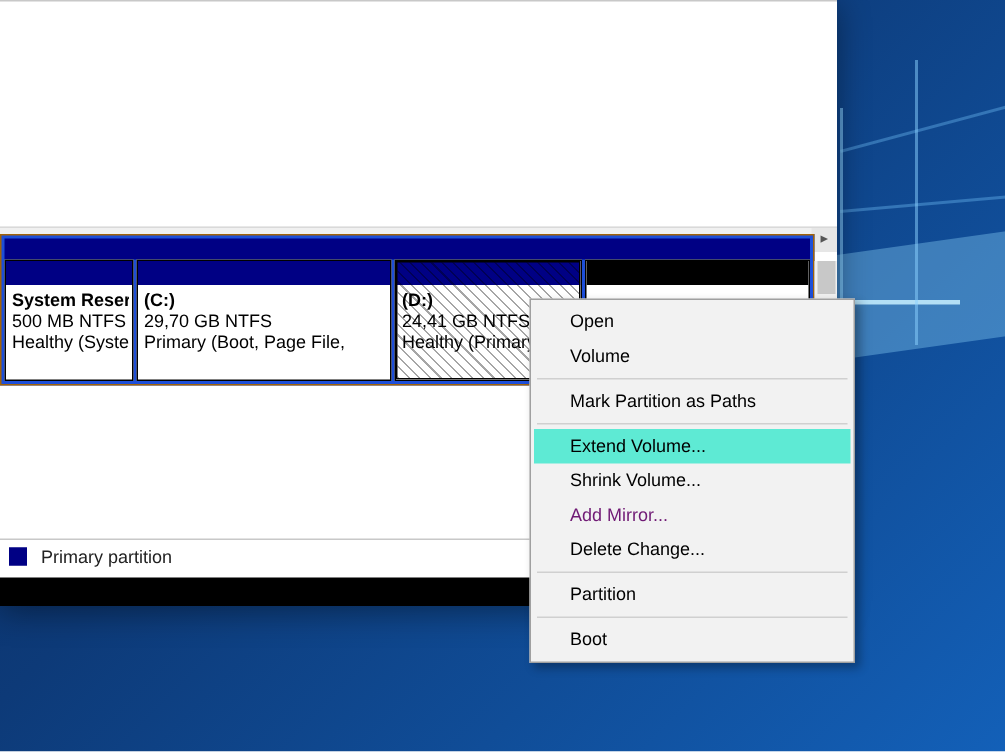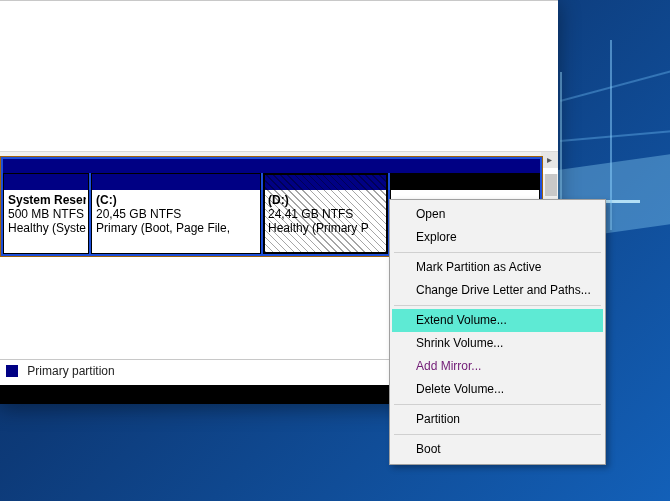--- a/index.html
+++ b/index.html
@@ -107,21 +107,20 @@
     position: absolute; left: 0; top: 385px; width: 100%; height: 19px;
     background: #000;
   }
   .menu {
     position: absolute; left: 353px; top: 199px;
     width: 217px;
     background: #f2f2f2;
     border: 1px solid #a0a0a0;
     box-shadow: 3px 3px 6px rgba(0,0,0,.3);
     padding: 3px 2px;
-    margin-left: 36px;
   }
   .menu .mi {
     height: 23px; line-height: 23px; padding: 0 24px;
     white-space: nowrap; overflow: hidden;
   }
   .menu .mi.disabled { color: #701a75; }
   .menu .mi.hover { background: #5eead4; }
   .menu .sep { height: 1px; margin: 3px 2px; background: #d0d0d0; }
   .bold { font-weight: 600; }
 </style>
@@ -153,21 +152,21 @@
           <div class="txt">
             <span class="bold">System Reser</span><br>
             <span>500 MB NTFS</span><br>
             <span>Healthy (Syster</span>
           </div>
         </div>
         <div class="part" style="flex:0 0 170px">
           <div class="hdr"></div>
           <div class="txt">
             <span class="bold">(C:)</span><br>
-            <span>20,45 GB NTFS</span><br>
+            <span>29,70 GB NTFS</span><br>
             <span>Primary (Boot, Page File,</span>
           </div>
         </div>
         <div class="part selected" style="flex:0 0 125px">
           <div class="hdr"></div>
           <div class="txt">
             <span class="bold">(D:)</span><br>
             <span>24,41 GB NTFS</span><br>
             <span>Healthy (Primary P</span>
           </div>
@@ -190,27 +189,26 @@
     <div class="legend">
       <span class="sw"></span>
       <span>Primary partition</span>
     </div>
 
     <div class="app-bottom"></div>
   </div>
 
   <div class="menu">
     <div class="mi">Open</div>
-    <div class="mi">Explore</div>
-    <div class="sep"></div>
-    <div class="mi">Mark Partition as Active</div>
-    <div class="mi">Change Drive Letter and Paths...</div>
+    <div class="mi">Volume</div>
+    <div class="sep"></div>
+    <div class="mi">Mark Partition as Paths</div>
     <div class="sep"></div>
     <div class="mi hover">Extend Volume...</div>
     <div class="mi">Shrink Volume...</div>
     <div class="mi disabled">Add Mirror...</div>
-    <div class="mi">Delete Volume...</div>
+    <div class="mi">Delete Change...</div>
     <div class="sep"></div>
     <div class="mi">Partition</div>
     <div class="sep"></div>
     <div class="mi">Boot</div>
   </div>
 </div>
 
 </body></html>

